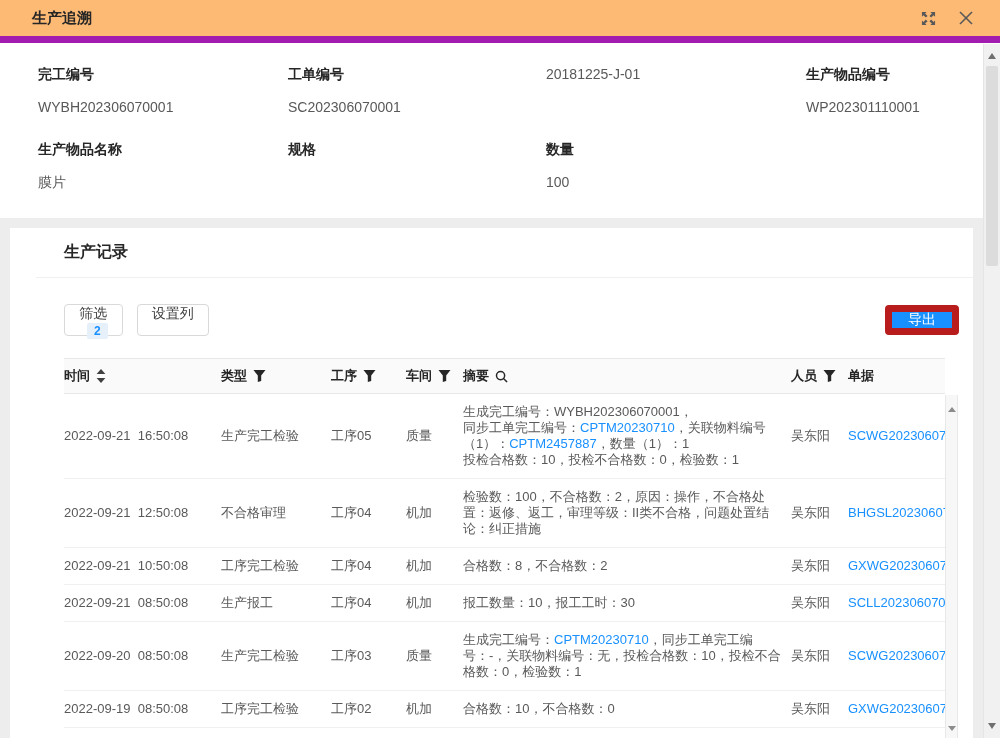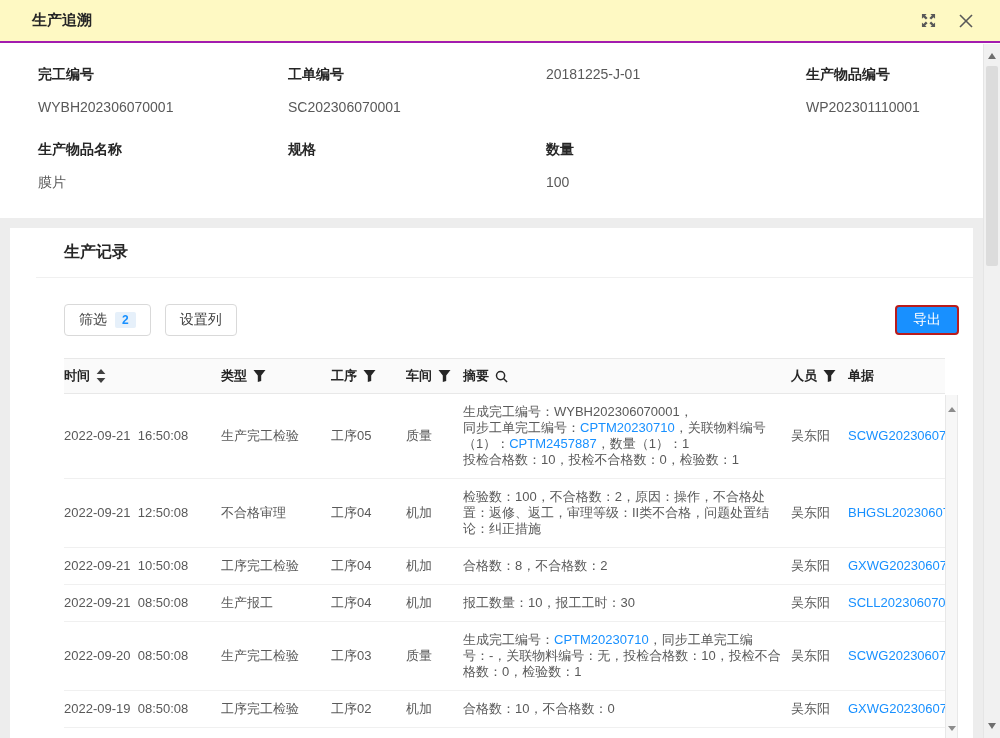--- a/index.html
+++ b/index.html
@@ -3,22 +3,22 @@
 <meta charset="utf-8">
 <style>
   * { margin:0; padding:0; box-sizing:border-box; }
   html,body { width:1000px; height:738px; overflow:hidden;
     font-family:"Liberation Sans","DejaVu Sans",sans-serif; background:#fff; }
 
   .modal { position:relative; width:1000px; height:738px; background:#fff; }
 
   
   .modal-header { position:absolute; top:0; left:0; right:0; height:43px;
-    border-bottom:2px solid #a21caf; display:flex; align-items:center;
-    padding:0 26px 0 32px; background:#fef9c3; z-index:5; }
+    border-bottom:7px solid #a21caf; display:flex; align-items:center;
+    padding:0 26px 0 32px; background:#fdba74; z-index:5; }
   .modal-title { font-size:15px; font-weight:600; color:#262626; }
   .header-actions { margin-left:auto; display:flex; align-items:center; gap:22px; }
   .hicon { width:16px; height:16px; cursor:pointer; display:flex; align-items:center; justify-content:center; }
 
   
   .modal-body { position:absolute; top:44px; left:0; right:17px; bottom:0;
     background:#ededed; overflow:hidden; }
 
   
   .outer-scrollbar { position:absolute; top:44px; right:0; bottom:0; width:17px;
@@ -39,25 +39,25 @@
   .gap { height:10px; background:#ededed; }
 
   
   .records-card { background:#fff; margin:0 10px; height:510px; overflow:hidden;padding-left:26px; }
   .card-title-bar { padding:14px 28px; border-bottom:1px solid #f0f0f0; }
   .card-title { font-size:16px; font-weight:700; color:#262626; }
 
   .toolbar { padding:26px 14px 22px 28px; display:flex; align-items:center; }
   .btn { height:32px; background:#fff; border:1px solid #d9d9d9; border-radius:4px;
     font-size:14px; color:#404040; padding:0 14px; display:inline-flex; align-items:center;
-    cursor:pointer; font-family:inherit; }
+    cursor:pointer; font-family:inherit;flex-direction:column; }
   .btn + .btn { margin-left:14px; }
   .badge { margin-left:8px; background:#e6f0fa; color:#1890ff; font-weight:700;
     font-size:12px; padding:1px 7px; border-radius:2px; }
-  .btn-primary { margin-left:auto; background:#1890ff; border:2px solid #b91c1c;
+  .btn-primary { margin-left:auto; background:#1890ff; border:7px solid #b91c1c;
     color:#fff; border-radius:4px; height:30px; padding:0 16px; font-size:14px;
     display:inline-flex; align-items:center; cursor:pointer; font-family:inherit; }
 
   
   .table-wrap { position:relative; margin:0 15px 0 28px; }
   .tr { display:grid; grid-template-columns:157px 110px 75px 57px 328px 57px 1fr; }
   .thead { background:#fafafa; border-top:1px solid #e8e8e8; border-bottom:1px solid #e8e8e8;
     height:36px; margin-right:13px; }
   .th { display:flex; align-items:center; gap:6px; font-size:13px; font-weight:700;
     color:#262626; padding-right:8px; }

